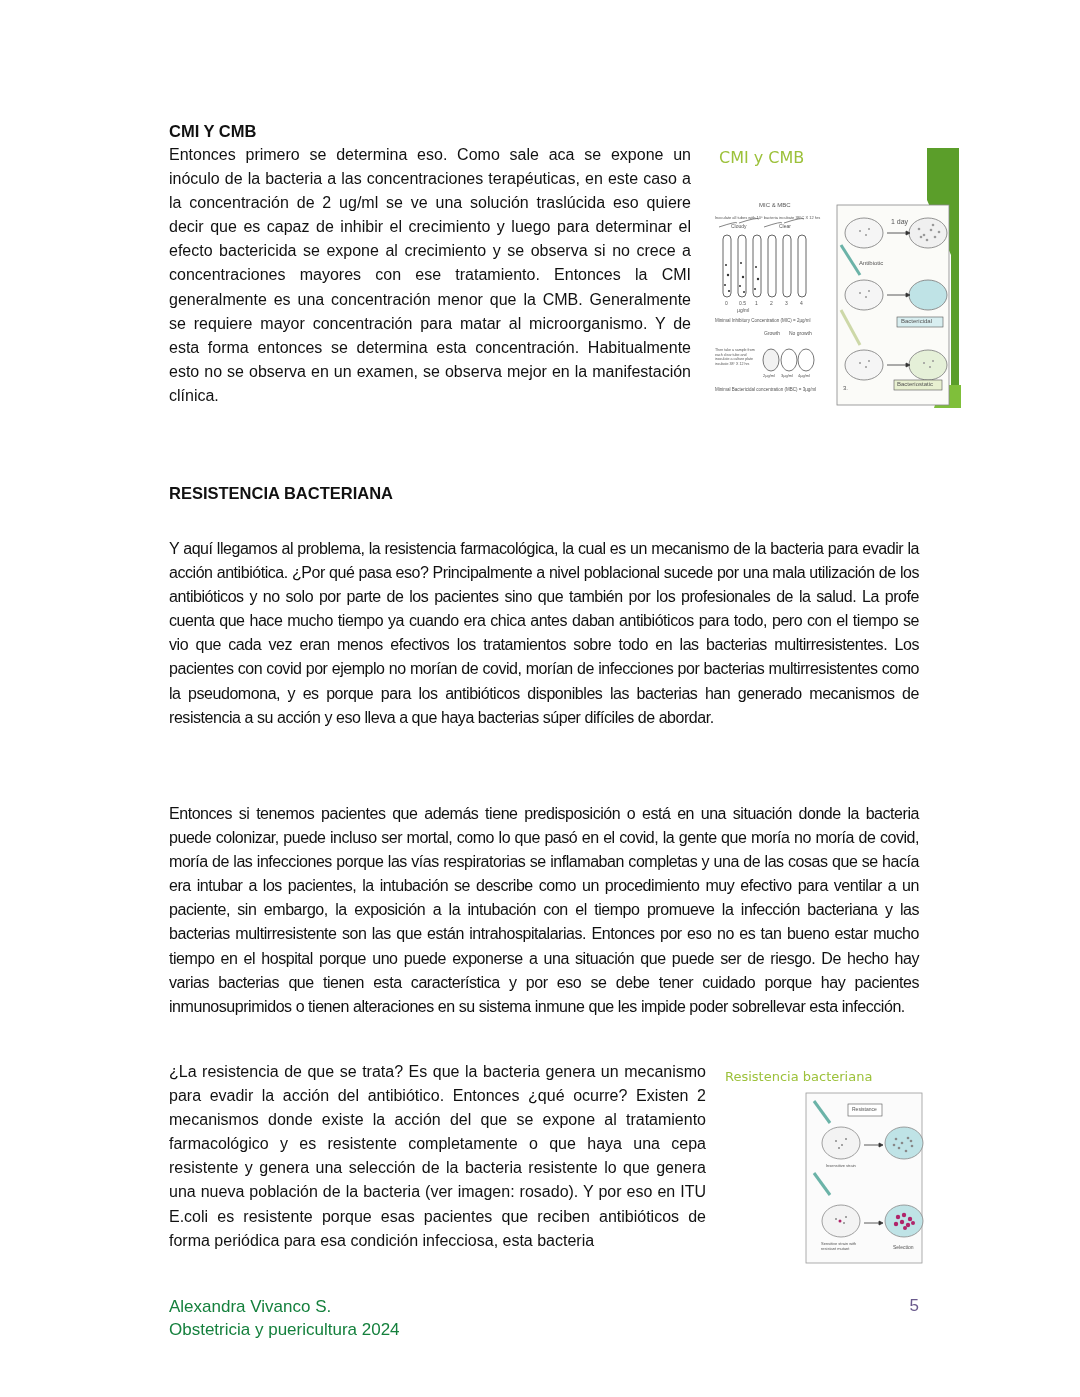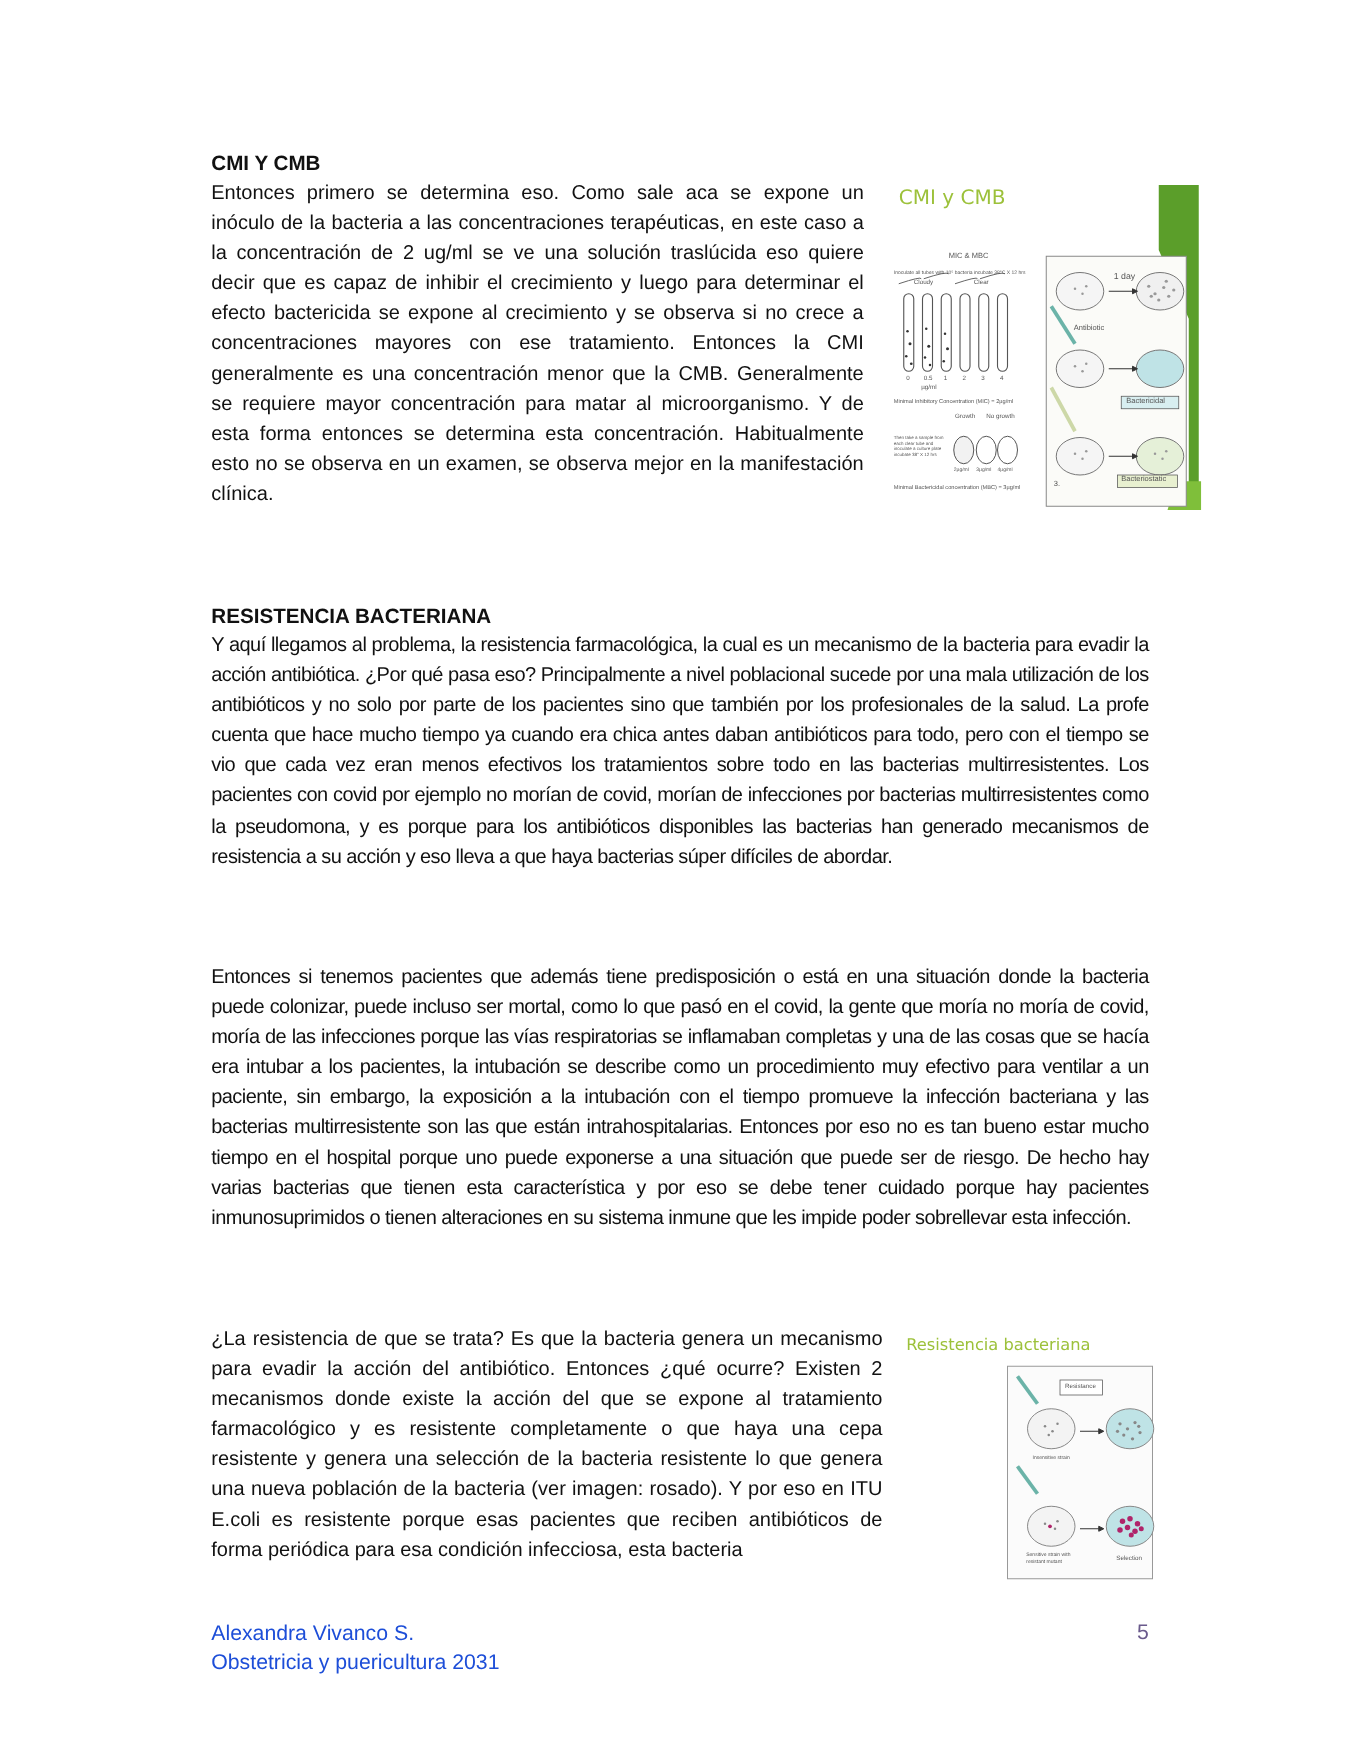--- a/index.html
+++ b/index.html
@@ -2,26 +2,26 @@
 <html><head>
 <meta charset="utf-8">
 <style>
   html, body { margin: 0; padding: 0; background: #ffffff; }
   body { width: 1080px; height: 1397px; position: relative; overflow: hidden;
          font-family: "Liberation Sans", sans-serif; color: #111; }
   .page { position: absolute; left: 4px; top: 0; width: 1080px; height: 1397px; }
   .heading { position: absolute; left: 165px; font-weight: bold; font-size: 16.5px; line-height: 24px; margin: 0; }
   .para { position: absolute; left: 165px; font-size: 16px; line-height: 24.1px; text-align: justify; margin: 0; }
   .para.narrow { width: 522px; }
-  .para.wide { width: 750px; }
+  .para.wide { width: 750px; margin-top: 32px; }
   .para.cond { letter-spacing: -0.45px; word-spacing: 0px; }
   .fig { position: absolute; background: #fff; }
   .fig-title { position: absolute; font-family: "DejaVu Sans", sans-serif; color: #9cc13a; }
   .small { position: absolute; font-size: 5px; color: #555; white-space: nowrap; font-family: "Liberation Sans", sans-serif; }
-  .footer { position: absolute; color: #1d4ed8; font-size: 17px; line-height: 23px; }
+  .footer { position: absolute; color: #15803d; font-size: 17px; line-height: 23px; }
   .page-num { position: absolute; right: 165px; top: 1296px; color: #6a5a8c; font-size: 17px; }
 </style>
 </head>
 <body>
 
 <div class="page">
 
   <h2 class="heading" style="top:119px;">CMI Y CMB</h2>
   <p class="para narrow" style="top:143px;">Entonces primero se determina eso. Como sale aca se expone un inóculo de la bacteria a las concentraciones terapéuticas, en este caso a la concentración de 2 ug/ml se ve una solución traslúcida eso quiere decir que es capaz de inhibir el crecimiento y luego para determinar el efecto bactericida se expone al crecimiento y se observa si no crece a concentraciones mayores con ese tratamiento. Entonces la CMI generalmente es una concentración menor que la CMB. Generalmente se requiere mayor concentración para matar al microorganismo. Y de esta forma entonces se determina esta concentración. Habitualmente esto no se observa en un examen, se observa mejor en la manifestación clínica.</p>
 
@@ -192,16 +192,16 @@
     </svg>
     <div class="fig-title" style="left:9px; top:6px; font-size:13px;">Resistencia bacteriana</div>
     <div class="small" style="left:136px; top:43px; font-size:5px;">Resistance</div>
     <div class="small" style="left:110px; top:100px; font-size:4px;">Insensitive strain</div>
     <div class="small" style="left:105px; top:178px; width:40px; white-space:normal; font-size:4px; line-height:5px;">Sensitive strain with resistant mutant</div>
     <div class="small" style="left:177px; top:181px; font-size:5px;">Selection</div>
   </div>
 
   <div class="footer" style="left:165px; top:1295px;">
     <div>Alexandra Vivanco S.</div>
-    <div>Obstetricia y puericultura 2031</div>
+    <div>Obstetricia y puericultura 2024</div>
   </div>
   <div class="page-num">5</div>
 </div>
 
 </body></html>

